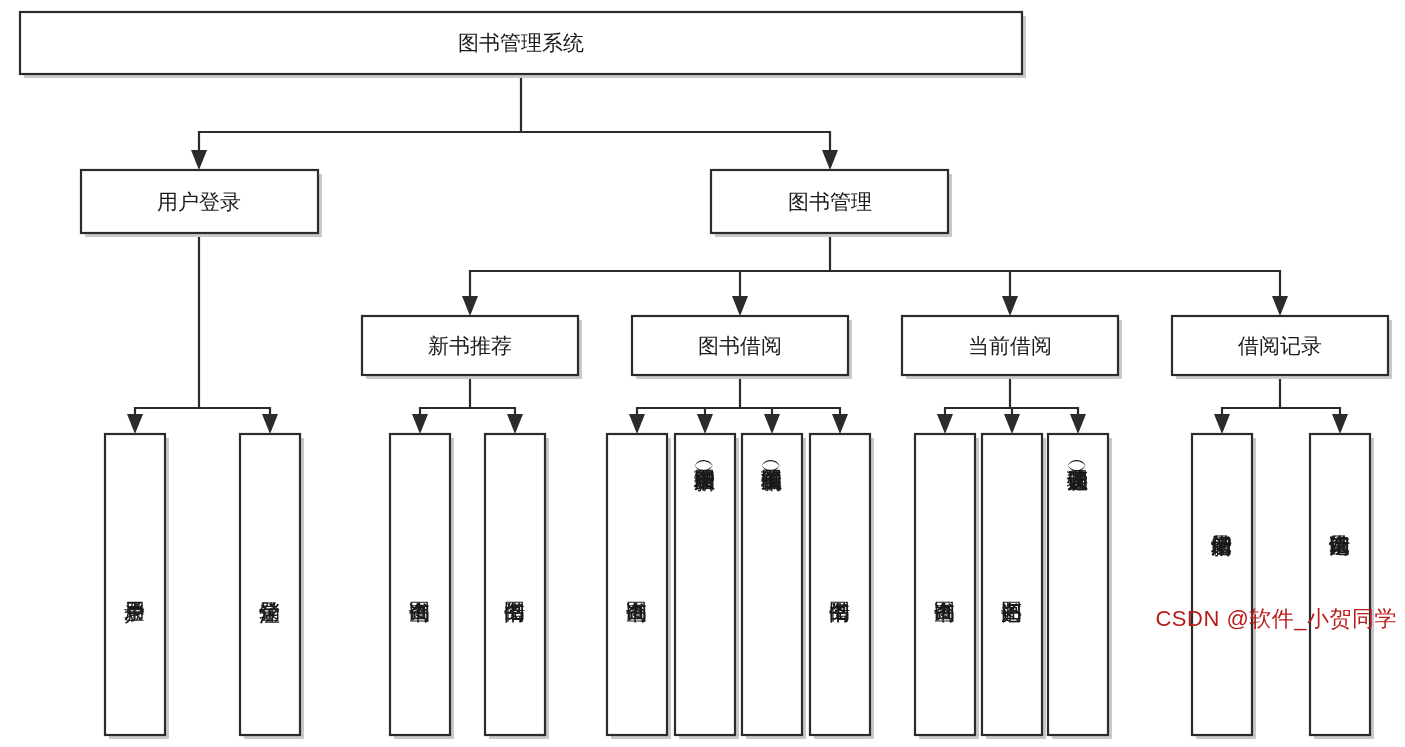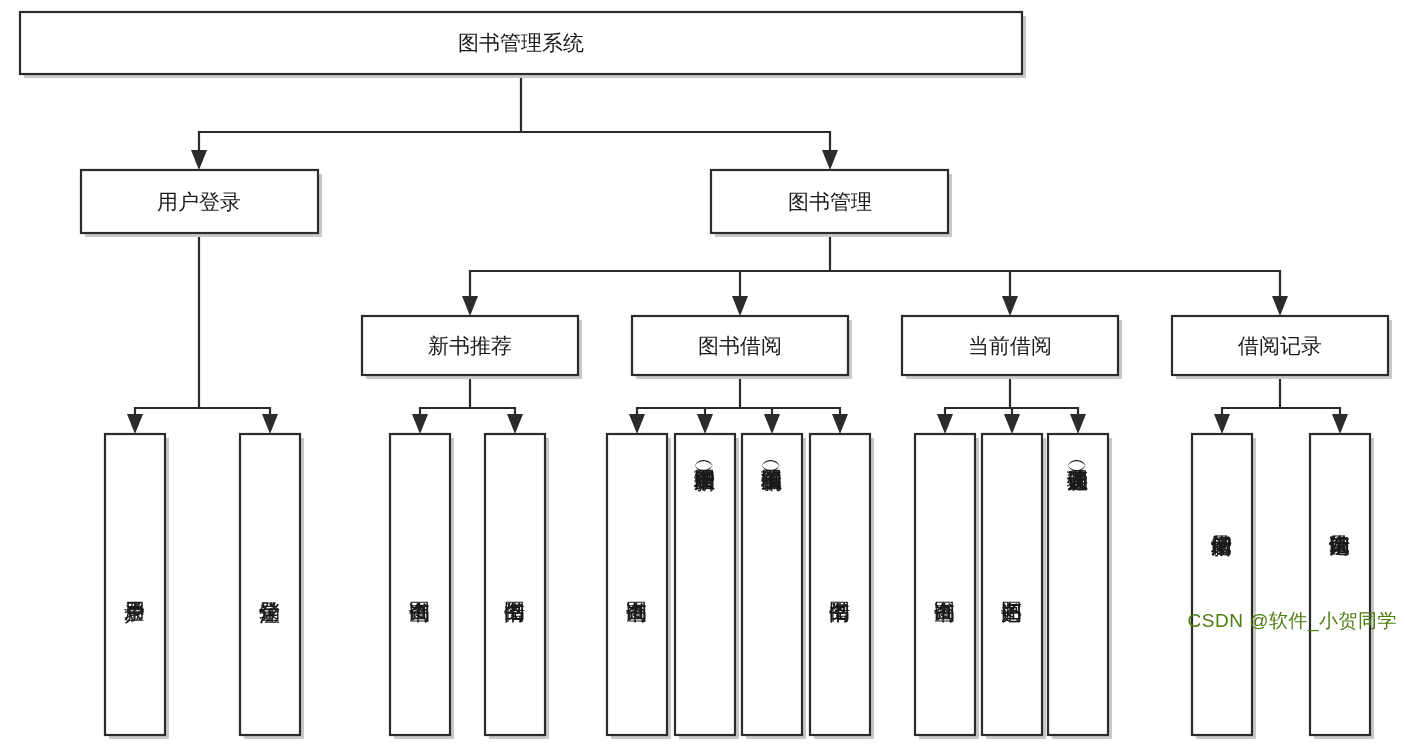--- a/index.html
+++ b/index.html
@@ -57,22 +57,22 @@
     font-family: "Liberation Sans", "DejaVu Sans", sans-serif;
     font-size: 21px;
     fill: #1a1a1a;
     text-anchor: middle;
   }
   .watermark-text {
     position: absolute;
     right: 8px;
     bottom: 6px;
     font-family: "Liberation Sans", "DejaVu Sans", sans-serif;
-    font-size: 19px;
-    color: #4d7c0f;
+    font-size: 22px;
+    color: #b91c1c;
     white-space: nowrap;
     letter-spacing: 0.5px;
   }
 </style>
 </head>
 <body>
 
 <div id="diagram-root">
 
   <svg id="flow-svg" viewBox="0 0 1405 747">

